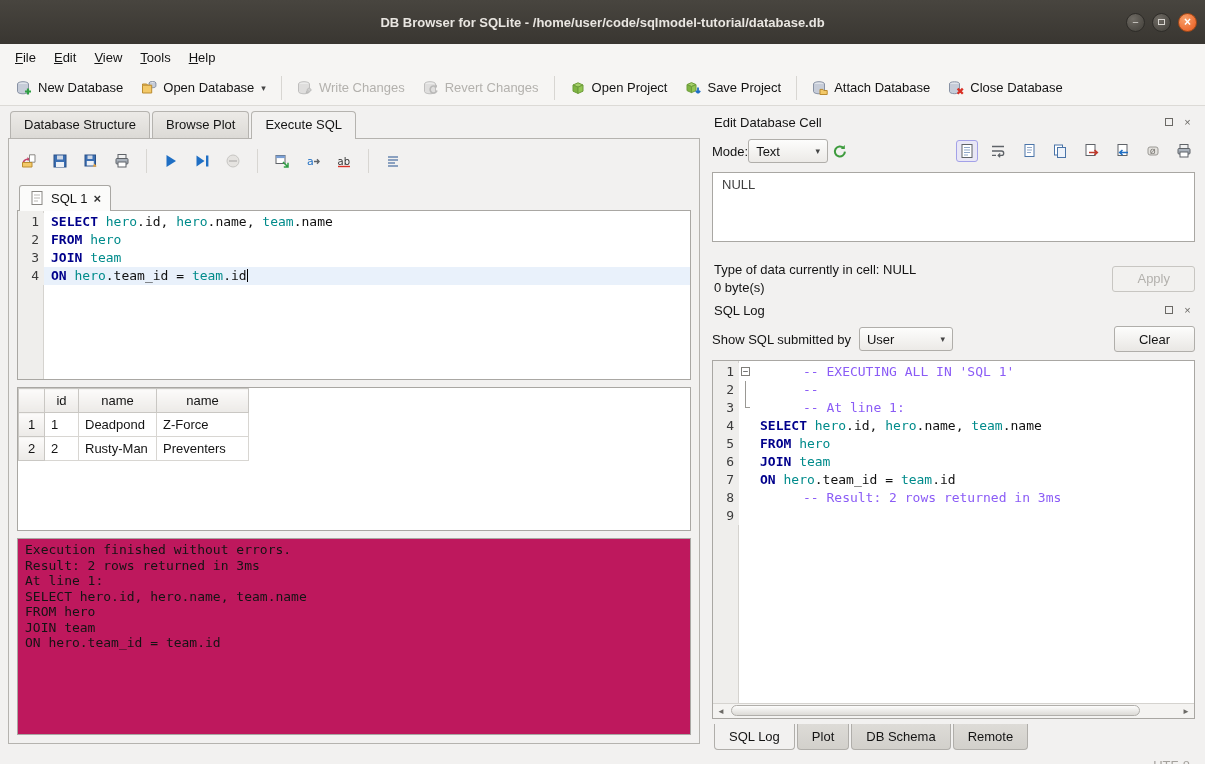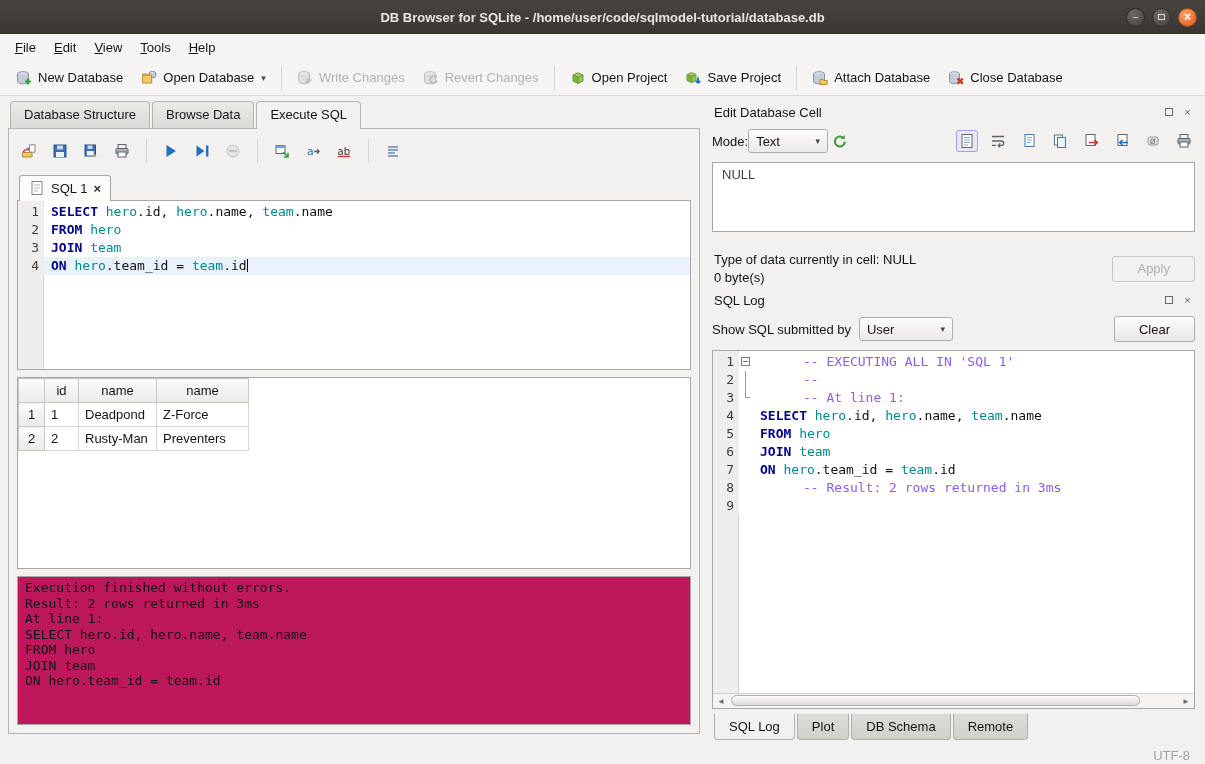--- a/index.html
+++ b/index.html
@@ -1,21 +1,21 @@
 <!DOCTYPE html>
 <html><head>
 <meta charset="utf-8">
 <style>
   * { box-sizing: border-box; margin: 0; padding: 0; }
   html,body { width:1205px; height:764px; overflow:hidden; }
   body { font-family:"Liberation Sans",sans-serif; font-size:13px; color:#141414; background:#f2f1f0; }
   .app { width:1205px; height:764px; display:flex; flex-direction:column; }
 
   
-  .titlebar { height:34px; background:linear-gradient(#48453f,#393631); display:flex; align-items:center; padding:0 8px; flex:none; }
+  .titlebar { height:44px; background:linear-gradient(#48453f,#393631); display:flex; align-items:center; padding:0 8px; flex:none; }
   .ctrl-spacer { width:76px; }
   .win-title { flex:1; text-align:center; color:#e9e6e1; font-weight:bold; font-size:13px; white-space:nowrap; overflow:hidden; }
   .controls { display:flex; gap:7px; width:76px; justify-content:flex-end; }
   .winbtn { width:19px; height:19px; border-radius:50%; display:flex; align-items:center; justify-content:center; font-size:11px; line-height:1; }
   .winbtn.min,.winbtn.max { background:radial-gradient(circle at 35% 30%,#6f6b64,#4e4b45 70%); border:1px solid #2e2c28; color:#d8d5d0; }
   .winbtn.close { background:radial-gradient(circle at 35% 30%,#f8a06a,#ee7137 65%,#df5e22); border:1px solid #a84a17; color:#fff; font-weight:bold; font-size:12px; }
   .maxsq { width:7px; height:6px; border:1.5px solid #d8d5d0; display:inline-block; }
 
   
   .menubar { height:26px; background:#f6f5f3; display:flex; align-items:center; padding:0 6px; flex:none; }
@@ -60,21 +60,21 @@
   .tk-t { color:#008b8b; }
   .tk-p { color:#111; }
   .tk-c { color:#8b5cf6;margin-left:43px; }
   .cursor { display:inline-block; width:1.5px; height:13px; background:#000; vertical-align:-2px; }
   .fold { width:14px; flex:none; position:relative; }
   .fbox { position:absolute; left:2px; top:4px; width:9px; height:9px; border:1px solid #7f7d79; background:#fff; font:9px/7px "DejaVu Sans Mono",monospace; text-align:center; color:#444; }
   .fline { position:absolute; left:6px; top:0; width:1px; height:18px; background:#9a9894; }
   .fcorner { position:absolute; left:6px; top:0; width:5px; height:9px; border-left:1px solid #9a9894; border-bottom:1px solid #9a9894; }
 
   .editor { height:170px; flex:none; }
-  .results { height:192px; flex:none; border:1px solid #a9a7a3; background:#fff; margin-top:7px; overflow:hidden; }
+  .results { height:144px; flex:none; border:1px solid #a9a7a3; background:#fff; margin-top:7px; overflow:hidden; }
   #results-table { border-collapse:collapse; font-size:13px; }
   #results-table th, #results-table td { border:1px solid #d8d6d2; height:24px; padding:1px 6px; }
   #results-table thead th, #results-table tbody th { background:linear-gradient(#fcfbfa,#eceae7); border-color:#c9c7c3; font-weight:normal; text-align:center; }
   #results-table th:nth-child(1) { width:26px; }
   #results-table th:nth-child(2) { width:34px; }
   #results-table th:nth-child(3) { width:78px; }
   #results-table th:nth-child(4) { width:92px; }
   #results-table td { background:#fff; text-align:left; }
 
   .message { flex:1; border:1px solid #a9a7a3; background:#be185d; margin-top:7px; padding:3px 7px; font:13px/15.5px "DejaVu Sans Mono",monospace; white-space:pre; overflow:hidden; }
@@ -233,21 +233,21 @@
       <span class="cap">Close Database</span>
     </div>
   </div>
 
   <div class="content">
 
     <div class="left">
 
       <div class="maintabs">
         <div class="mtab">Database Structure</div>
-        <div class="mtab">Browse Data</div>
+        <div class="mtab">Browse Plot</div>
         <div class="mtab active">Execute SQL</div>
       </div>
 
       <div class="frame">
 
         <div class="sqltoolbar">
           <div class="itbtn">
             <svg class="i16" viewBox="0 0 16 16">
               <path d="M2 12c-.8-3.5 2.5-6.5 5.5-5.5" fill="none" stroke="#c2456a" stroke-width="1.6"></path>
               <path d="M6.2 4.2l3 1.6-2.4 2.4z" fill="#c2456a"></path>

